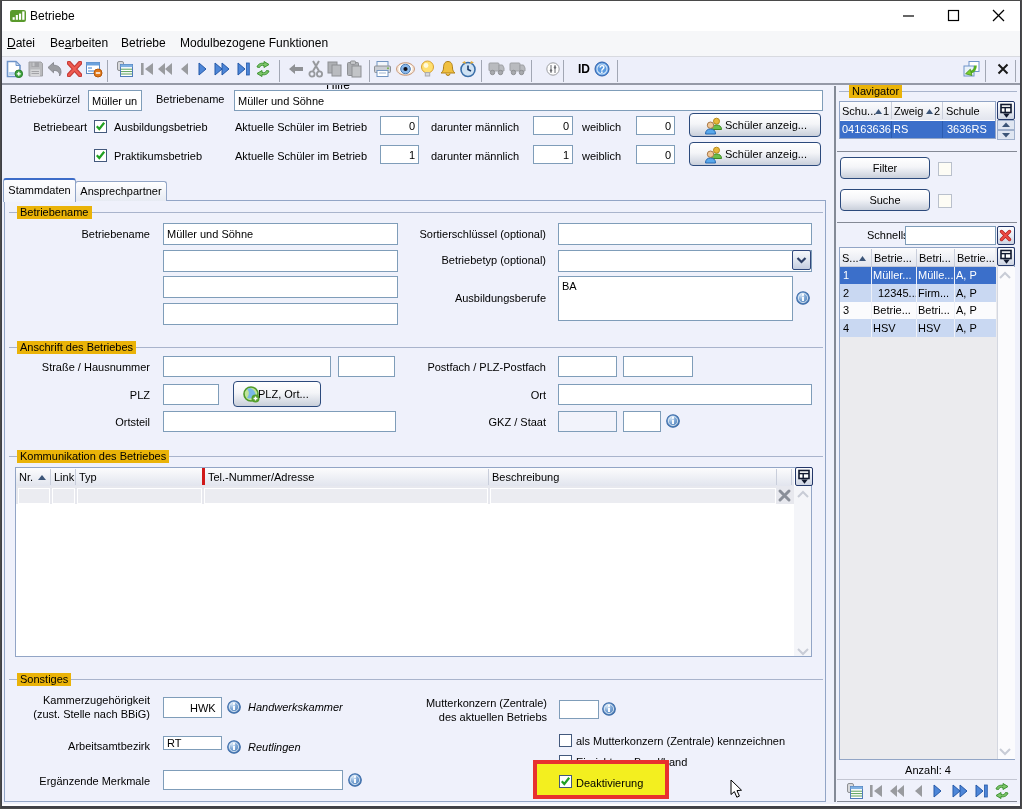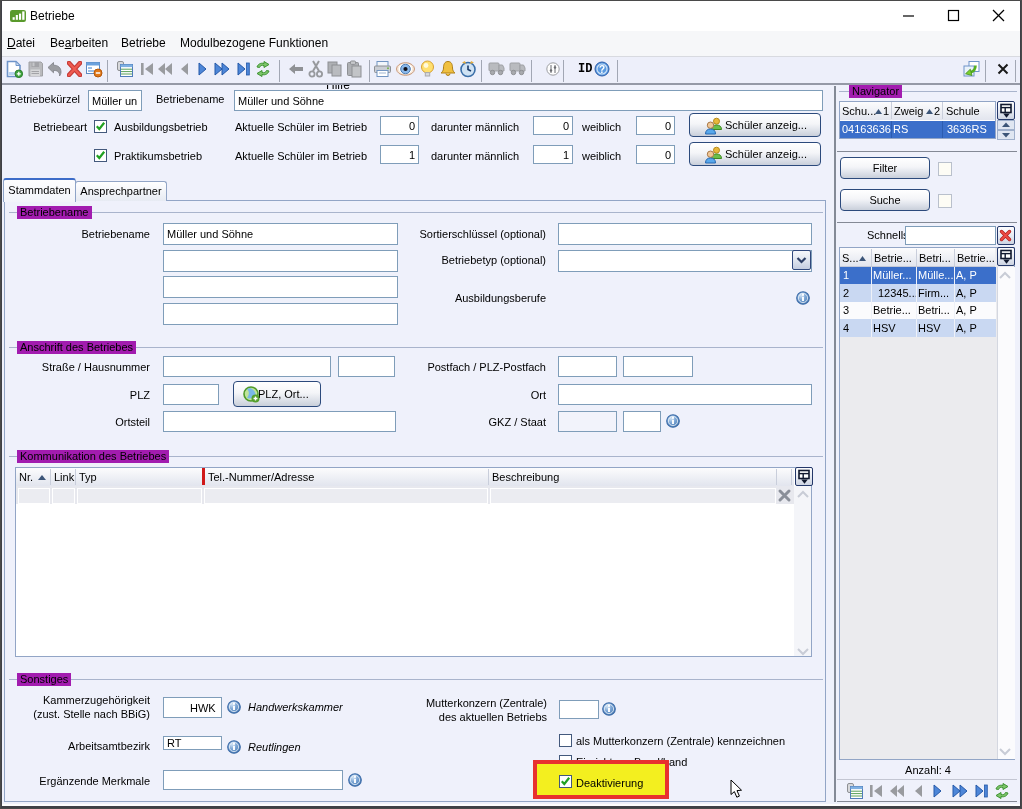--- a/index.html
+++ b/index.html
@@ -9,21 +9,21 @@
   .lbl{position:absolute;font-size:11px;color:#000;white-space:nowrap;line-height:13px;}
   .lblr{text-align:right;}
   .inp{position:absolute;background:#fff;border:1px solid #7f9db9;font-family:"Liberation Sans",sans-serif;
     font-size:11px;color:#000;padding:0 3px;white-space:nowrap;overflow:hidden;box-sizing:border-box;
     display:flex;align-items:center;}
   .num{justify-content:flex-end;}
   .btn{position:absolute;border:1px solid #2c4a7c;border-radius:4px;
     background:linear-gradient(#ffffff,#f4f5f8 45%,#dde1e9 75%,#c9cfda);
     font-size:11px;color:#000;text-align:center;box-sizing:border-box;}
   .gline{position:absolute;height:1px;background:#a9b4cc;}
-  .glbl{position:absolute;font-size:11px;color:#000;background:#a21caf;padding:0 3px;line-height:13px;}
+  .glbl{position:absolute;font-size:11px;color:#000;background:#eab308;padding:0 3px;line-height:13px;}
   .cb{position:absolute;width:13px;height:13px;background:#fff;border:1px solid #43597c;box-sizing:border-box;}
   .vsep{position:absolute;top:59px;width:1px;height:22px;background:#a2a7b4;}
   .hdrbtn{position:absolute;width:18px;height:19px;border:1px solid #24386a;border-radius:2px;
     background:linear-gradient(#fdfdfe,#e3e7f0 60%,#cdd4e2);box-sizing:border-box;}
 </style>
 </head>
 <body>
 <div id="win">
     <svg width="0" height="0" style="position:absolute">
       <defs>
@@ -187,21 +187,21 @@
   </svg>
   <div class="vsep" style="left:530px;"></div>
   <svg class="abs" style="left:545px;top:61px;" width="14" height="14" viewBox="0 0 14 14">
     <circle cx="7" cy="7" r="6.2" fill="#fdfdfd" stroke="#9b9da1"></circle>
     <line x1="5" y1="3" x2="5" y2="11" stroke="#6a6c70"></line>
       <line x1="9" y1="3" x2="9" y2="11" stroke="#6a6c70"></line>
     <circle cx="5" cy="8.5" r="1.2" fill="#6a6c70"></circle>
       <circle cx="9" cy="5.5" r="1.2" fill="#6a6c70"></circle>
   </svg>
   <div class="vsep" style="left:562px;"></div>
-  <div class="lbl" style="left:577px;top:62px;font-weight:bold;font-size:12px;font-family:Liberation Mono, monospace;">ID</div>
+  <div class="lbl" style="left:577px;top:62px;font-weight:bold;font-size:12px;font-family:Liberation Sans, sans-serif;">ID</div>
   <svg class="abs" style="left:593px;top:60px;" width="16" height="16" viewBox="0 0 16 16">
     <circle cx="8" cy="8" r="7" fill="#5a9ae0" stroke="#2c5ca8"></circle>
     <circle cx="8" cy="8" r="5" fill="none" stroke="#cfe2f6" stroke-width="1.2"></circle>
     <text x="8" y="11.6" font-size="10" font-weight="bold" fill="#fff" text-anchor="middle" font-family="Liberation Sans">?</text>
   </svg>
   <div class="vsep" style="left:616px;"></div>
   <svg class="abs" style="left:961px;top:59px;" width="19" height="18" viewBox="0 0 19 18">
     <rect x="7" y="1.5" width="10" height="10" fill="#fff" stroke="#6f94c9"></rect>
     <rect x="2" y="6" width="10" height="10" fill="#eaf2fb" stroke="#6f94c9"></rect>
     <path d="M13.5 5.5 C13.5 9 11.5 11.5 8.5 12.2" fill="none" stroke="#55b01e" stroke-width="2.6"></path>
@@ -277,20 +277,21 @@
   <div class="inp" style="left:557px;top:222px;width:254px;height:22px;"></div>
   <div class="lbl lblr" style="left:395px;top:253px;width:150px;">Betriebetyp (optional)</div>
   <div class="inp" style="left:557px;top:249px;width:254px;height:22px;"></div>
   <div class="abs" style="left:791px;top:249px;width:19px;height:20px;border:1px solid #30487c;border-radius:2px;
       background:linear-gradient(#f5f7fb,#dde3ee 55%,#c4cde0);box-sizing:border-box;">
     <svg width="17" height="18" viewBox="0 0 17 18">
         <path d="M4.5 7 L8.5 11 L12.5 7" fill="none" stroke="#2d3f66" stroke-width="2.2"></path>
       </svg>
   </div>
   <div class="lbl lblr" style="left:395px;top:291px;width:150px;">Ausbildungsberufe</div>
+  <div class="inp" style="left:557px;top:275px;width:235px;height:45px;align-items:flex-start;padding-top:3px;">BA</div>
   <svg class="abs" style="left:795px;top:290px" width="14" height="14" viewBox="0 0 14 14">
       <circle cx="7" cy="7" r="6.3" fill="url(#ig)" stroke="#3d6ca8" stroke-width="1.1"></circle>
       <circle cx="7" cy="7" r="4.6" fill="none" stroke="#ffffff" stroke-width="0.9" opacity="0.75"></circle>
       <circle cx="7" cy="3.9" r="1.05" fill="#fff"></circle>
       <path d="M7 5.8 L7 10" stroke="#fff" stroke-width="1.9"></path>
     </svg>
 
   <div class="gline" style="left:8px;top:346px;width:814px;"></div>
   <div class="glbl" style="left:16px;top:340px;">Anschrift des Betriebes</div>
   <div class="lbl lblr" style="left:29px;top:360px;width:120px;">Straße / Hausnummer</div>

